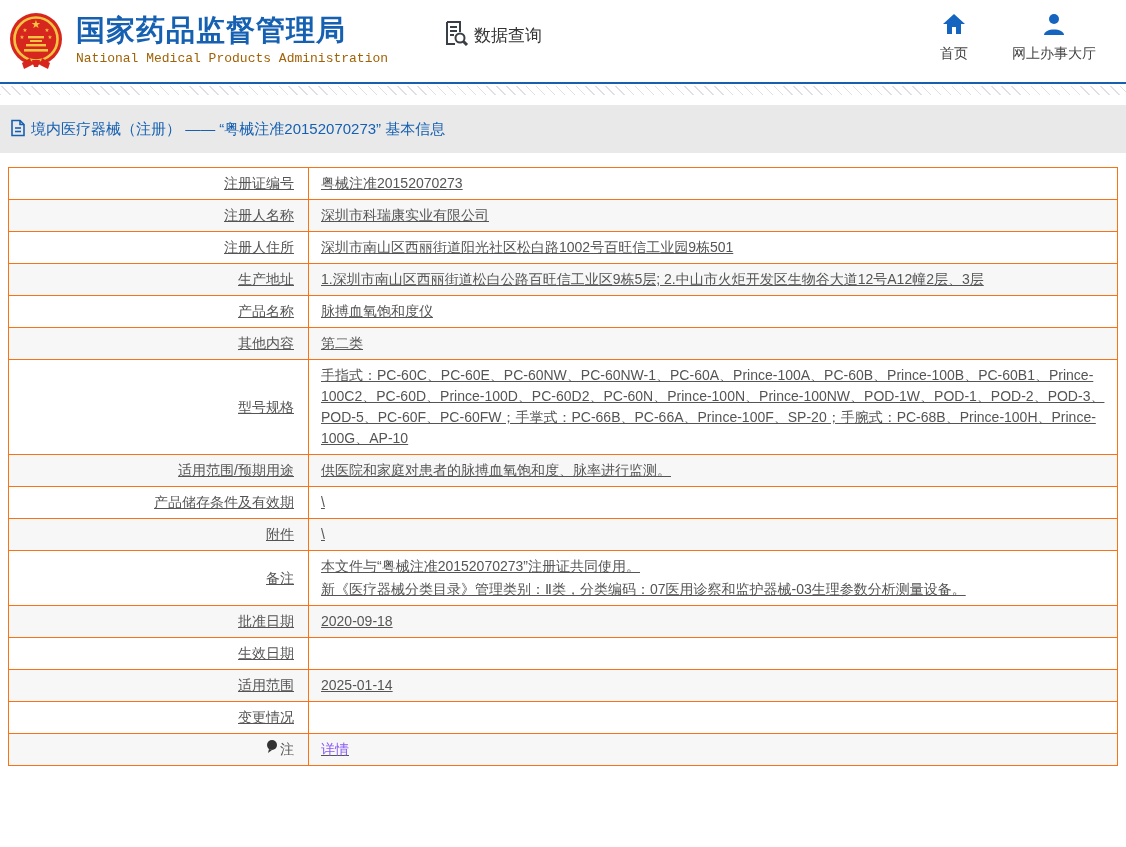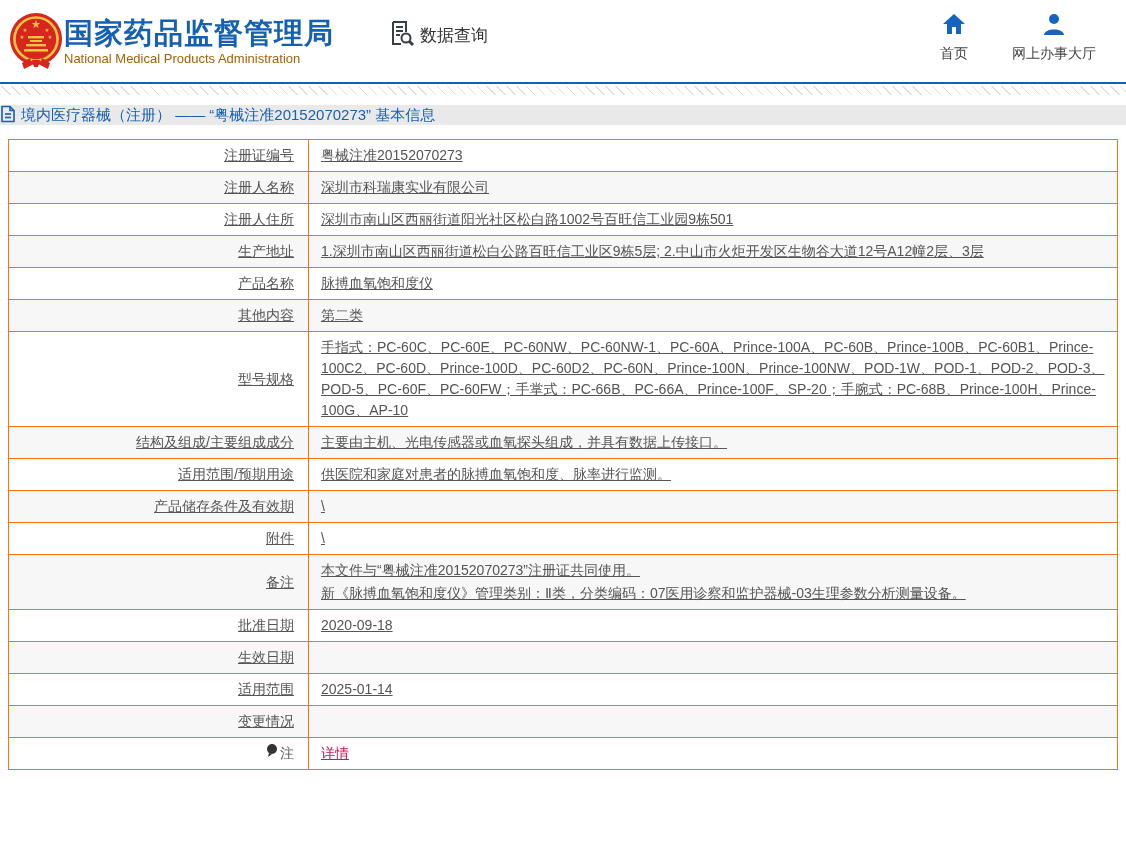--- a/index.html
+++ b/index.html
@@ -6,48 +6,48 @@
   html, body { background: #fff; }
   body {
     width: 1126px; height: 847px; overflow: hidden;
     font-family: "Liberation Sans", "DejaVu Sans", sans-serif;
     color: #555;
   }
   
   .header { height: 84px; background: #fff; border-bottom: 2px solid #1660b2; }
   .header-inner { display: flex; align-items: center; height: 100%; padding: 0 30px 0 8px; }
   .emblem { width: 56px; height: 60px; flex: 0 0 auto; }
-  .org { cursor: pointer; }
+  .org { margin-left: 12px; cursor: pointer; font-family: Liberation Mono, monospace; }
   .org-zh { font-size: 29px; font-weight: bold; color: #1660b2; letter-spacing: 1px; line-height: 32px; }
   .org-en { font-size: 13px; color: #a16207; margin-top: 2px; }
   .data-query { display: flex; align-items: center; margin-left: 52px; margin-top: -12px; cursor: pointer; }
   .data-query .dq-label { font-size: 17px; color: #333; margin-left: 4px; }
   .spacer { flex: 1; }
   .nav { display: flex; gap: 44px; margin-top: -6px; }
   .nav-item { display: flex; flex-direction: column; align-items: center; cursor: pointer; }
   .nav-item .nav-label { font-size: 14px; color: #444; margin-top: 6px; }
   
   .stripes {
     height: 9px; margin-top: 2px;
     background: repeating-linear-gradient(45deg, rgba(160,165,180,0.35) 0 1px, transparent 1px 7px);
   }
   
   .breadcrumb {
-    margin-top: 10px; height: 20px; background: #e9e9e9;
-    display: flex; align-items: center; padding-left: 0;
+    margin-top: 10px; height: 48px; background: #e9e9e9;
+    display: flex; align-items: center; padding-left: 10px;
     color: #1660b2; font-size: 15px;
   }
   .breadcrumb .bc-text { margin-left: 5px; }
   
   table.info { width: 1110px; margin: 14px 8px 0 8px; border-collapse: collapse; font-size: 14px; }
   table.info td { border: 1px solid #f97316; padding: 5px 12px; line-height: 21px; vertical-align: middle; color: #555; text-decoration: underline; }
   table.info td.label { width: 300px; text-align: right; padding-right: 14px; }
   table.info tr:nth-child(even) { background: #f7f7f7; }
   table.info td.value { text-align: left; }
-  a.detail-link { color: #be185d; text-decoration: none; cursor: pointer; }
+  a.detail-link { color: #8b5cf6; text-decoration: none; cursor: pointer; }
   .note-label { display: inline-flex; align-items: center; gap: 2px; }
   .remark-line + .remark-line { margin-top: 2px; }
 </style>
 </head>
 <body>
 
 <div class="header">
   <div class="header-inner">
     <span class="emblem">
       <svg width="56" height="60" viewBox="0 0 56 60">
@@ -146,40 +146,36 @@
     </tr>
     <tr>
       <td class="label">其他内容</td>
       <td class="value">第二类</td>
     </tr>
     <tr>
       <td class="label">型号规格</td>
       <td class="value">手指式：PC-60C、PC-60E、PC-60NW、PC-60NW-1、PC-60A、Prince-100A、PC-60B、Prince-100B、PC-60B1、Prince-100C2、PC-60D、Prince-100D、PC-60D2、PC-60N、Prince-100N、Prince-100NW、POD-1W、POD-1、POD-2、POD-3、POD-5、PC-60F、PC-60FW；手掌式：PC-66B、PC-66A、Prince-100F、SP-20；手腕式：PC-68B、Prince-100H、Prince-100G、AP-10</td>
     </tr>
     <tr>
-      <td class="label">结构及组成/主要组成成分</td>
-      <td class="value">主要由主机、光电传感器或血氧探头组成，并具有数据上传接口。</td>
-    </tr>
-    <tr>
       <td class="label">适用范围/预期用途</td>
       <td class="value">供医院和家庭对患者的脉搏血氧饱和度、脉率进行监测。</td>
     </tr>
     <tr>
       <td class="label">产品储存条件及有效期</td>
       <td class="value">\</td>
     </tr>
     <tr>
       <td class="label">附件</td>
       <td class="value">\</td>
     </tr>
     <tr>
       <td class="label">备注</td>
       <td class="value">
         <div class="remark-line">本文件与“粤械注准20152070273”注册证共同使用。</div>
-        <div class="remark-line">新《脉搏血氧饱和度仪》管理类别：Ⅱ类，分类编码：07医用诊察和监护器械-03生理参数分析测量设备。</div>
+        <div class="remark-line">新《医疗器械分类目录》管理类别：Ⅱ类，分类编码：07医用诊察和监护器械-03生理参数分析测量设备。</div>
       </td>
     </tr>
     <tr>
       <td class="label">批准日期</td>
       <td class="value">2020-09-18</td>
     </tr>
     <tr>
       <td class="label">生效日期</td>
       <td class="value"></td>
     </tr>

